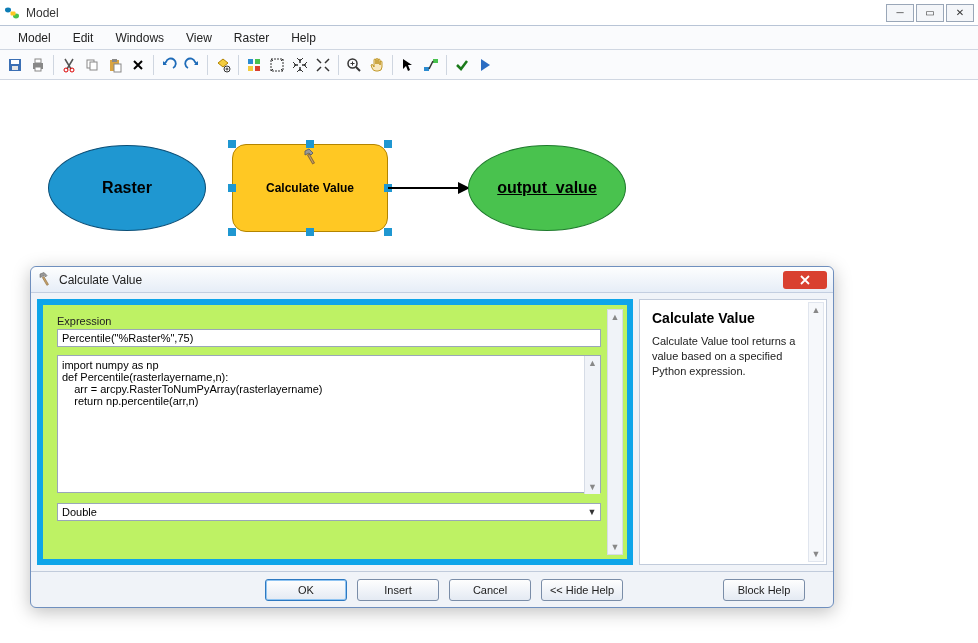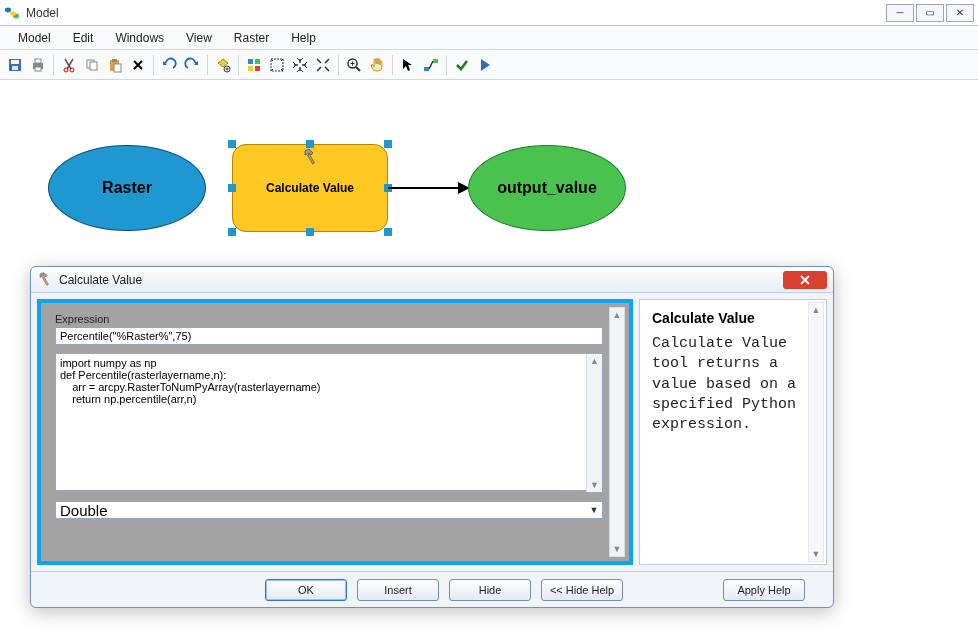--- a/index.html
+++ b/index.html
@@ -28,39 +28,39 @@
 .sel-handle { position:absolute; width:8px; height:8px; background:#1f97d1; }
 
 
 .dialog { position:absolute; left:30px; top:266px; width:804px; height:342px; border:1px solid #6f8fbe; border-radius:6px; background:#f0f3f8; box-shadow: 0 4px 18px rgba(0,0,0,.25); }
 .dlg-title { height: 26px; background: linear-gradient(#fdfefe, #e6edf7); border-bottom:1px solid #c3cee0; border-radius:6px 6px 0 0; display:flex; align-items:center; padding:0 6px; }
 .dlg-title .dlg-icon { width:16px; height:16px; margin-right:6px; }
 .dlg-title .dlg-text { font-size:12px; color:#222; }
 .dlg-close { margin-left:auto; width:44px; height:18px; background:#d94030; border-radius:3px; display:flex; align-items:center; justify-content:center; color:#fff; font-weight:bold; }
 
 .dlg-body { display:flex; height: calc(100% - 26px - 36px); padding: 6px; gap:6px; }
-.leftpanel { position:relative; flex:1; border:4px solid #0ea5e9; background:#a3a3a3; padding:10px 26px 10px 14px; }
+.leftpanel { position:relative; flex:1; border:6px solid #0ea5e9; background:#bef264; padding:10px 26px 10px 14px; }
 .leftpanel .scroll-v { position:absolute; right:4px; top:4px; bottom:4px; width:16px; background:#f0f3f8; border:1px solid #d6dce6; }
 .leftpanel .scroll-v .arrow { height:14px; display:flex; align-items:center; justify-content:center; color:#888; font-size:9px; }
 .rightpanel { position:relative; width:188px; border:1px solid #c1cbdb; background:#fff; padding:10px 22px 10px 12px; }
 .rightpanel .scroll-v { position:absolute; right:2px; top:2px; bottom:2px; width:16px; background:#f6f8fb; border:1px solid #e0e5ee; }
 .rightpanel .scroll-v .arrow { height:14px; display:flex; align-items:center; justify-content:center; color:#888; font-size:9px; }
 
 .field-label { font-size:11px; color:#222; margin-bottom:2px; }
 .text-input { width:100%; border:1px solid #9aa7b8; background:#fff; padding:2px 4px; font-size:11px; font-family: Tahoma, Arial, sans-serif; height:18px; }
 .code-area { width:100%; height:138px; border:1px solid #9aa7b8; background:#fff; padding:3px 4px; font-size:11px; resize:none; font-family: Tahoma, Arial, sans-serif; white-space: pre; overflow:auto; }
 .code-wrap { position: relative; }
 .code-scroll { position:absolute; right:1px; top:1px; bottom:1px; width:16px; background:#f0f3f8; border-left:1px solid #d6dce6; }
 .code-scroll .arrow { height:14px; display:flex; align-items:center; justify-content:center; color:#888; font-size:9px; }
 .select-wrap { position:relative; width:100%; }
-.select-input { width:100%; border:1px solid #9aa7b8; background:#fff; padding:2px 6px 2px 4px; font-size:15px; height:18px; }
+.select-input { width:100%; border:1px solid #9aa7b8; background:#fff; padding:2px 6px 2px 4px; font-size:11px; height:18px; }
 .select-arrow { position:absolute; right:2px; top:2px; width:14px; height:14px; display:flex; align-items:center; justify-content:center; font-size:9px; color:#333; }
 
 .rightpanel h2 { font-size:14px; font-weight:bold; color:#000; margin-bottom:8px; }
-.rightpanel .help-text { font-size:15px; color:#222; line-height:1.35;font-family:Liberation Mono, monospace; }
+.rightpanel .help-text { font-size:11px; color:#222; line-height:1.35; }
 
 .dlg-buttons { height:36px; border-top:1px solid #c1cbdb; display:flex; align-items:center; padding: 0 28px; gap:10px; }
 .spacer-left { width:196px; }
 .btn { width:82px; height:22px; border:1px solid #7a8da8; background:linear-gradient(#fefefe, #e4eaf3); font-size:11px; color:#222; border-radius:3px; display:flex; align-items:center; justify-content:center; }
 .btn.default { border:1px solid #2e79c1; box-shadow: 0 0 0 1px #8fc4f2 inset; }
 .btn.right { margin-left:auto; }
 
 </style>
 </head>
 <body>
@@ -236,21 +236,21 @@
   <div class="sel-handle" style="left:384px; top:104px;"></div>
   <div class="sel-handle" style="left:228px; top:148px;"></div>
   <div class="sel-handle" style="left:306px; top:148px;"></div>
   <div class="sel-handle" style="left:384px; top:148px;"></div>
 
   <svg style="position:absolute; left:388px; top:100px;" width="82" height="16" viewBox="0 0 82 16">
     <line x1="0" y1="8" x2="70" y2="8" stroke="#000" stroke-width="2"></line>
     <path d="M70 2 L82 8 L70 14 Z" fill="#000"></path>
   </svg>
 
-  <div class="node-oval" style="left:468px; top:65px; width:158px; height:86px; background:#49c24e; border:1px solid #1f7a2d;">
+  <div class="node-oval" style="left:468px; top:65px; width:158px; height:86px; background:#49c24e; border:1px solid #1f7a2d;text-decoration:underline;">
     <span>output_value</span>
   </div>
 </div>
 
 <div class="dialog">
   <div class="dlg-title">
     <svg class="dlg-icon" viewBox="0 0 16 16">
       <path d="M3 2 L7 0.5 L10 3.5 L8.5 5 L7 3.5 L3 5.5 Z" fill="#999" stroke="#666" stroke-width="0.6"></path>
       <rect x="7.5" y="4.5" width="1.8" height="9" fill="#c9a36a" stroke="#8a6a3a" stroke-width="0.6" transform="rotate(-30 8.4 9)"></rect>
     </svg>
@@ -299,17 +299,17 @@
         <div class="arrow">▲</div>
         <div class="arrow" style="position:absolute; bottom:0; width:100%;">▼</div>
       </div>
     </div>
   </div>
 
   <div class="dlg-buttons">
     <div class="spacer-left"></div>
     <div class="btn default">OK</div>
     <div class="btn">Insert</div>
-    <div class="btn">Hide</div>
+    <div class="btn">Cancel</div>
     <div class="btn">&lt;&lt; Hide Help</div>
-    <div class="btn right">Apply Help</div>
+    <div class="btn right">Block Help</div>
   </div>
 </div>
 
 </body></html>

